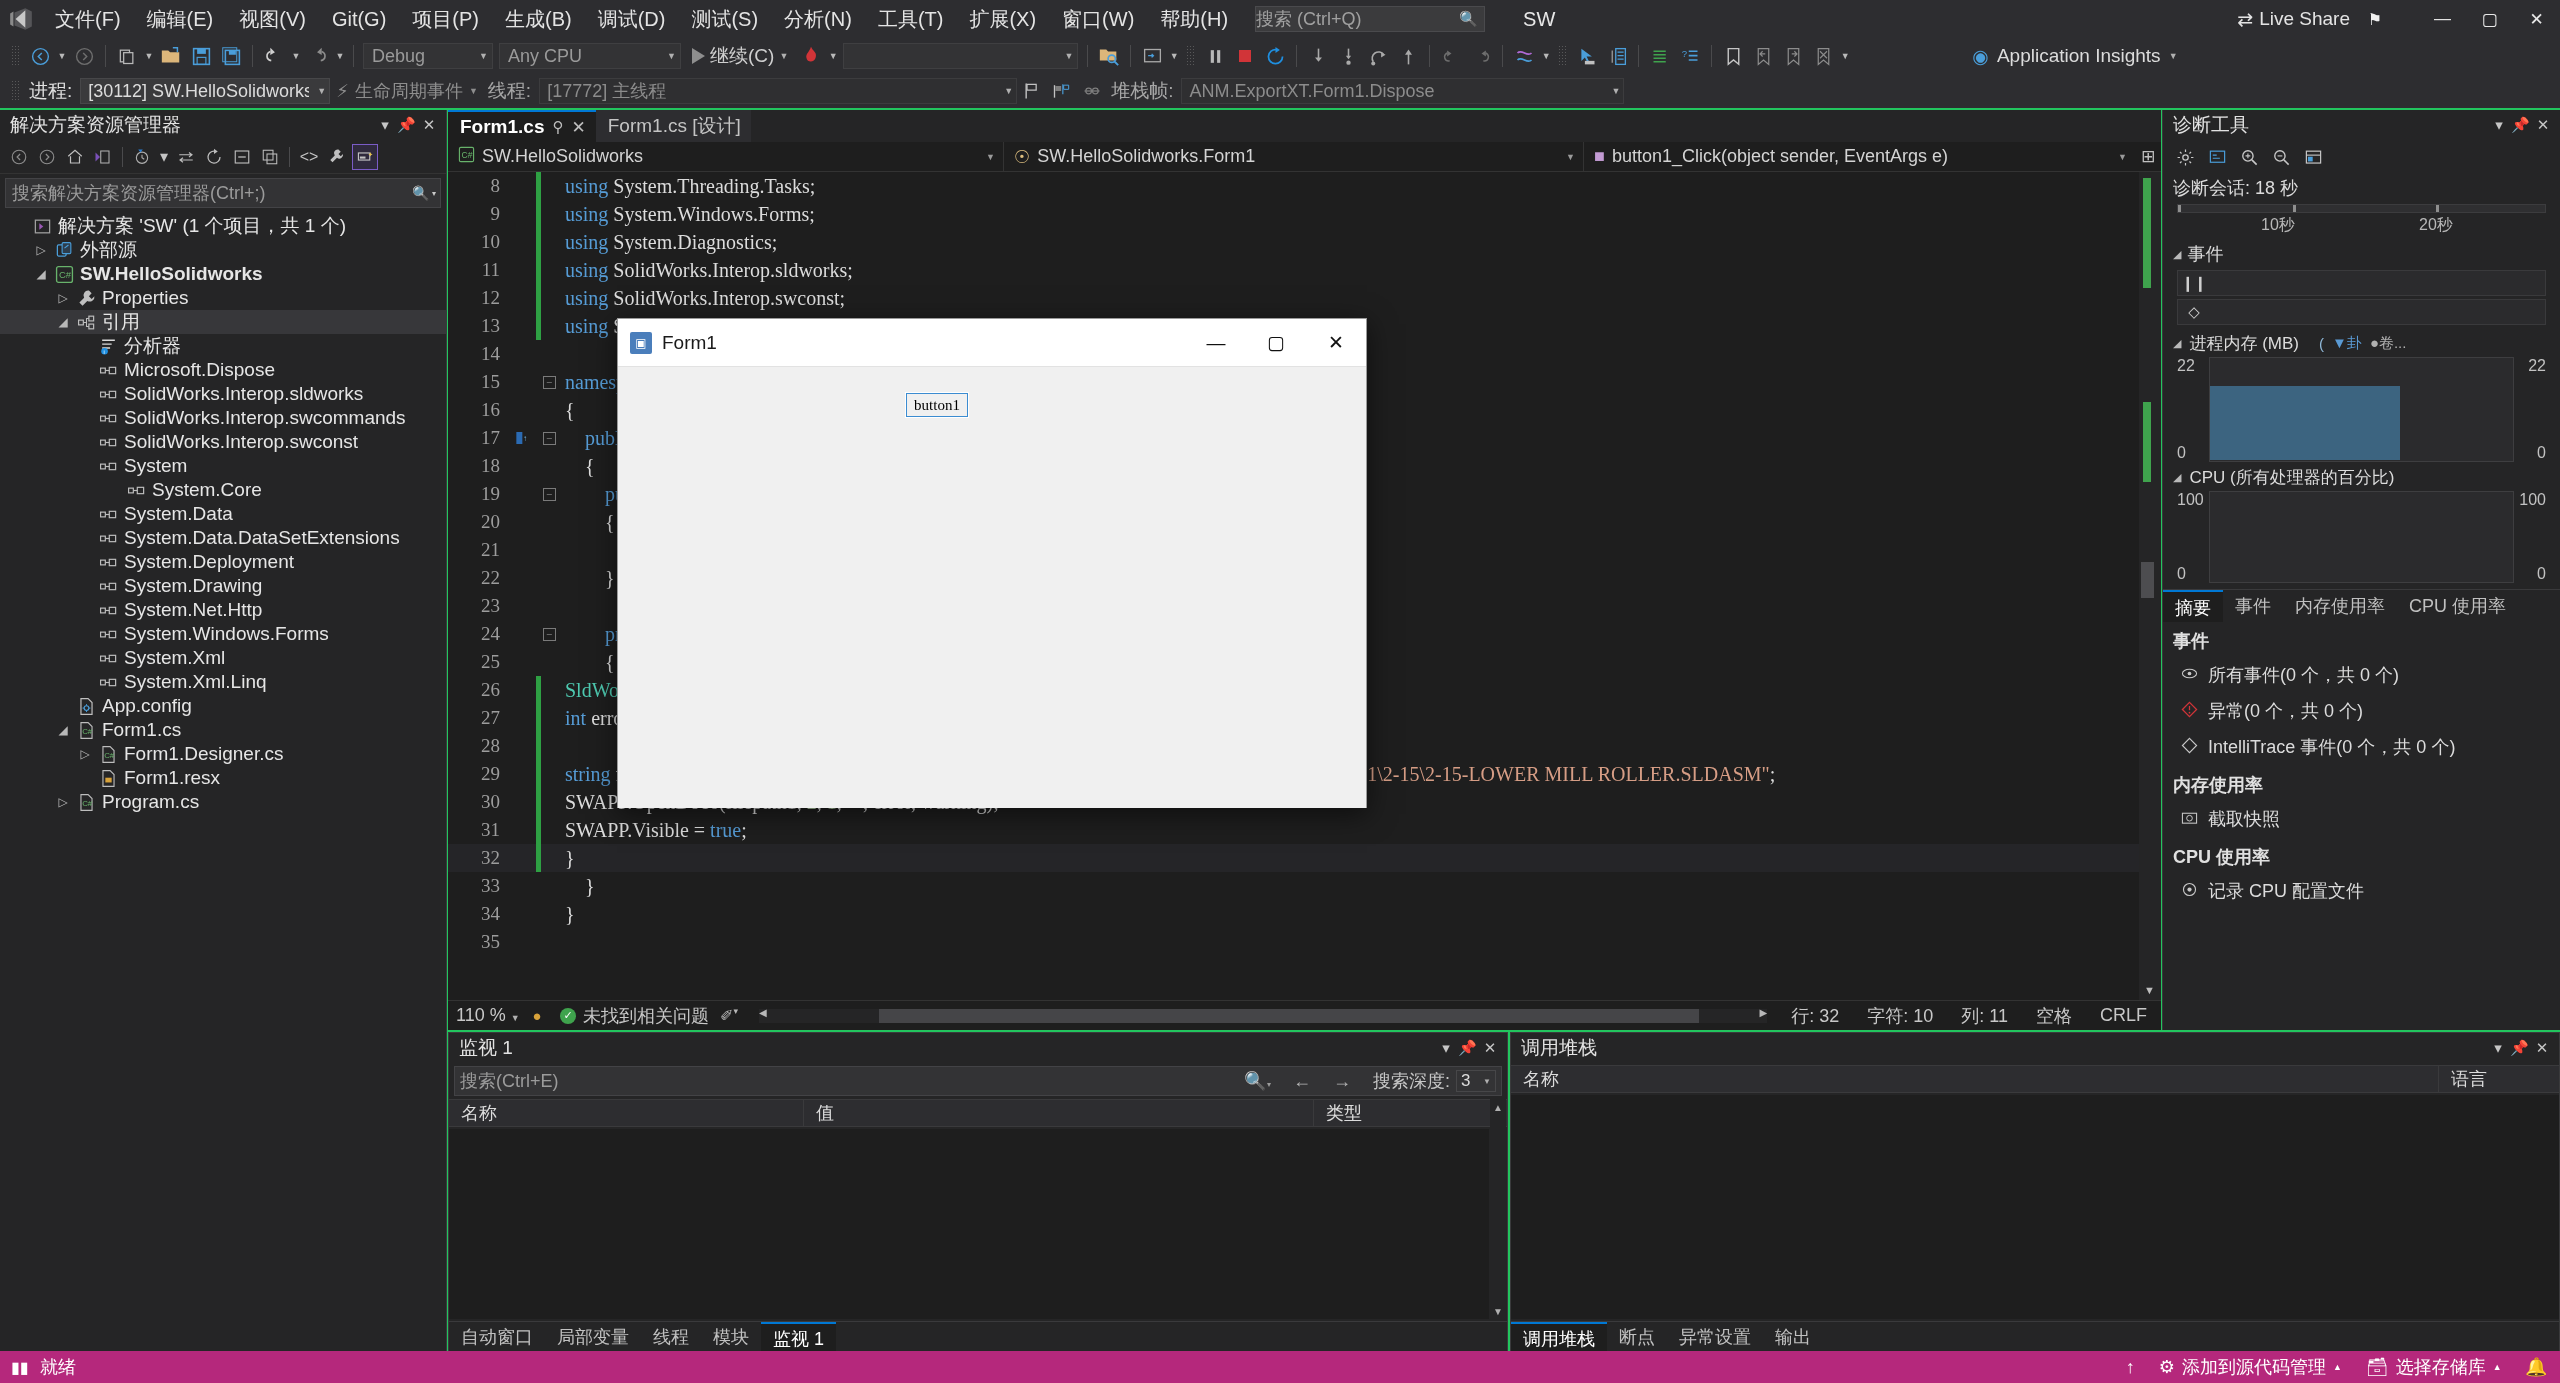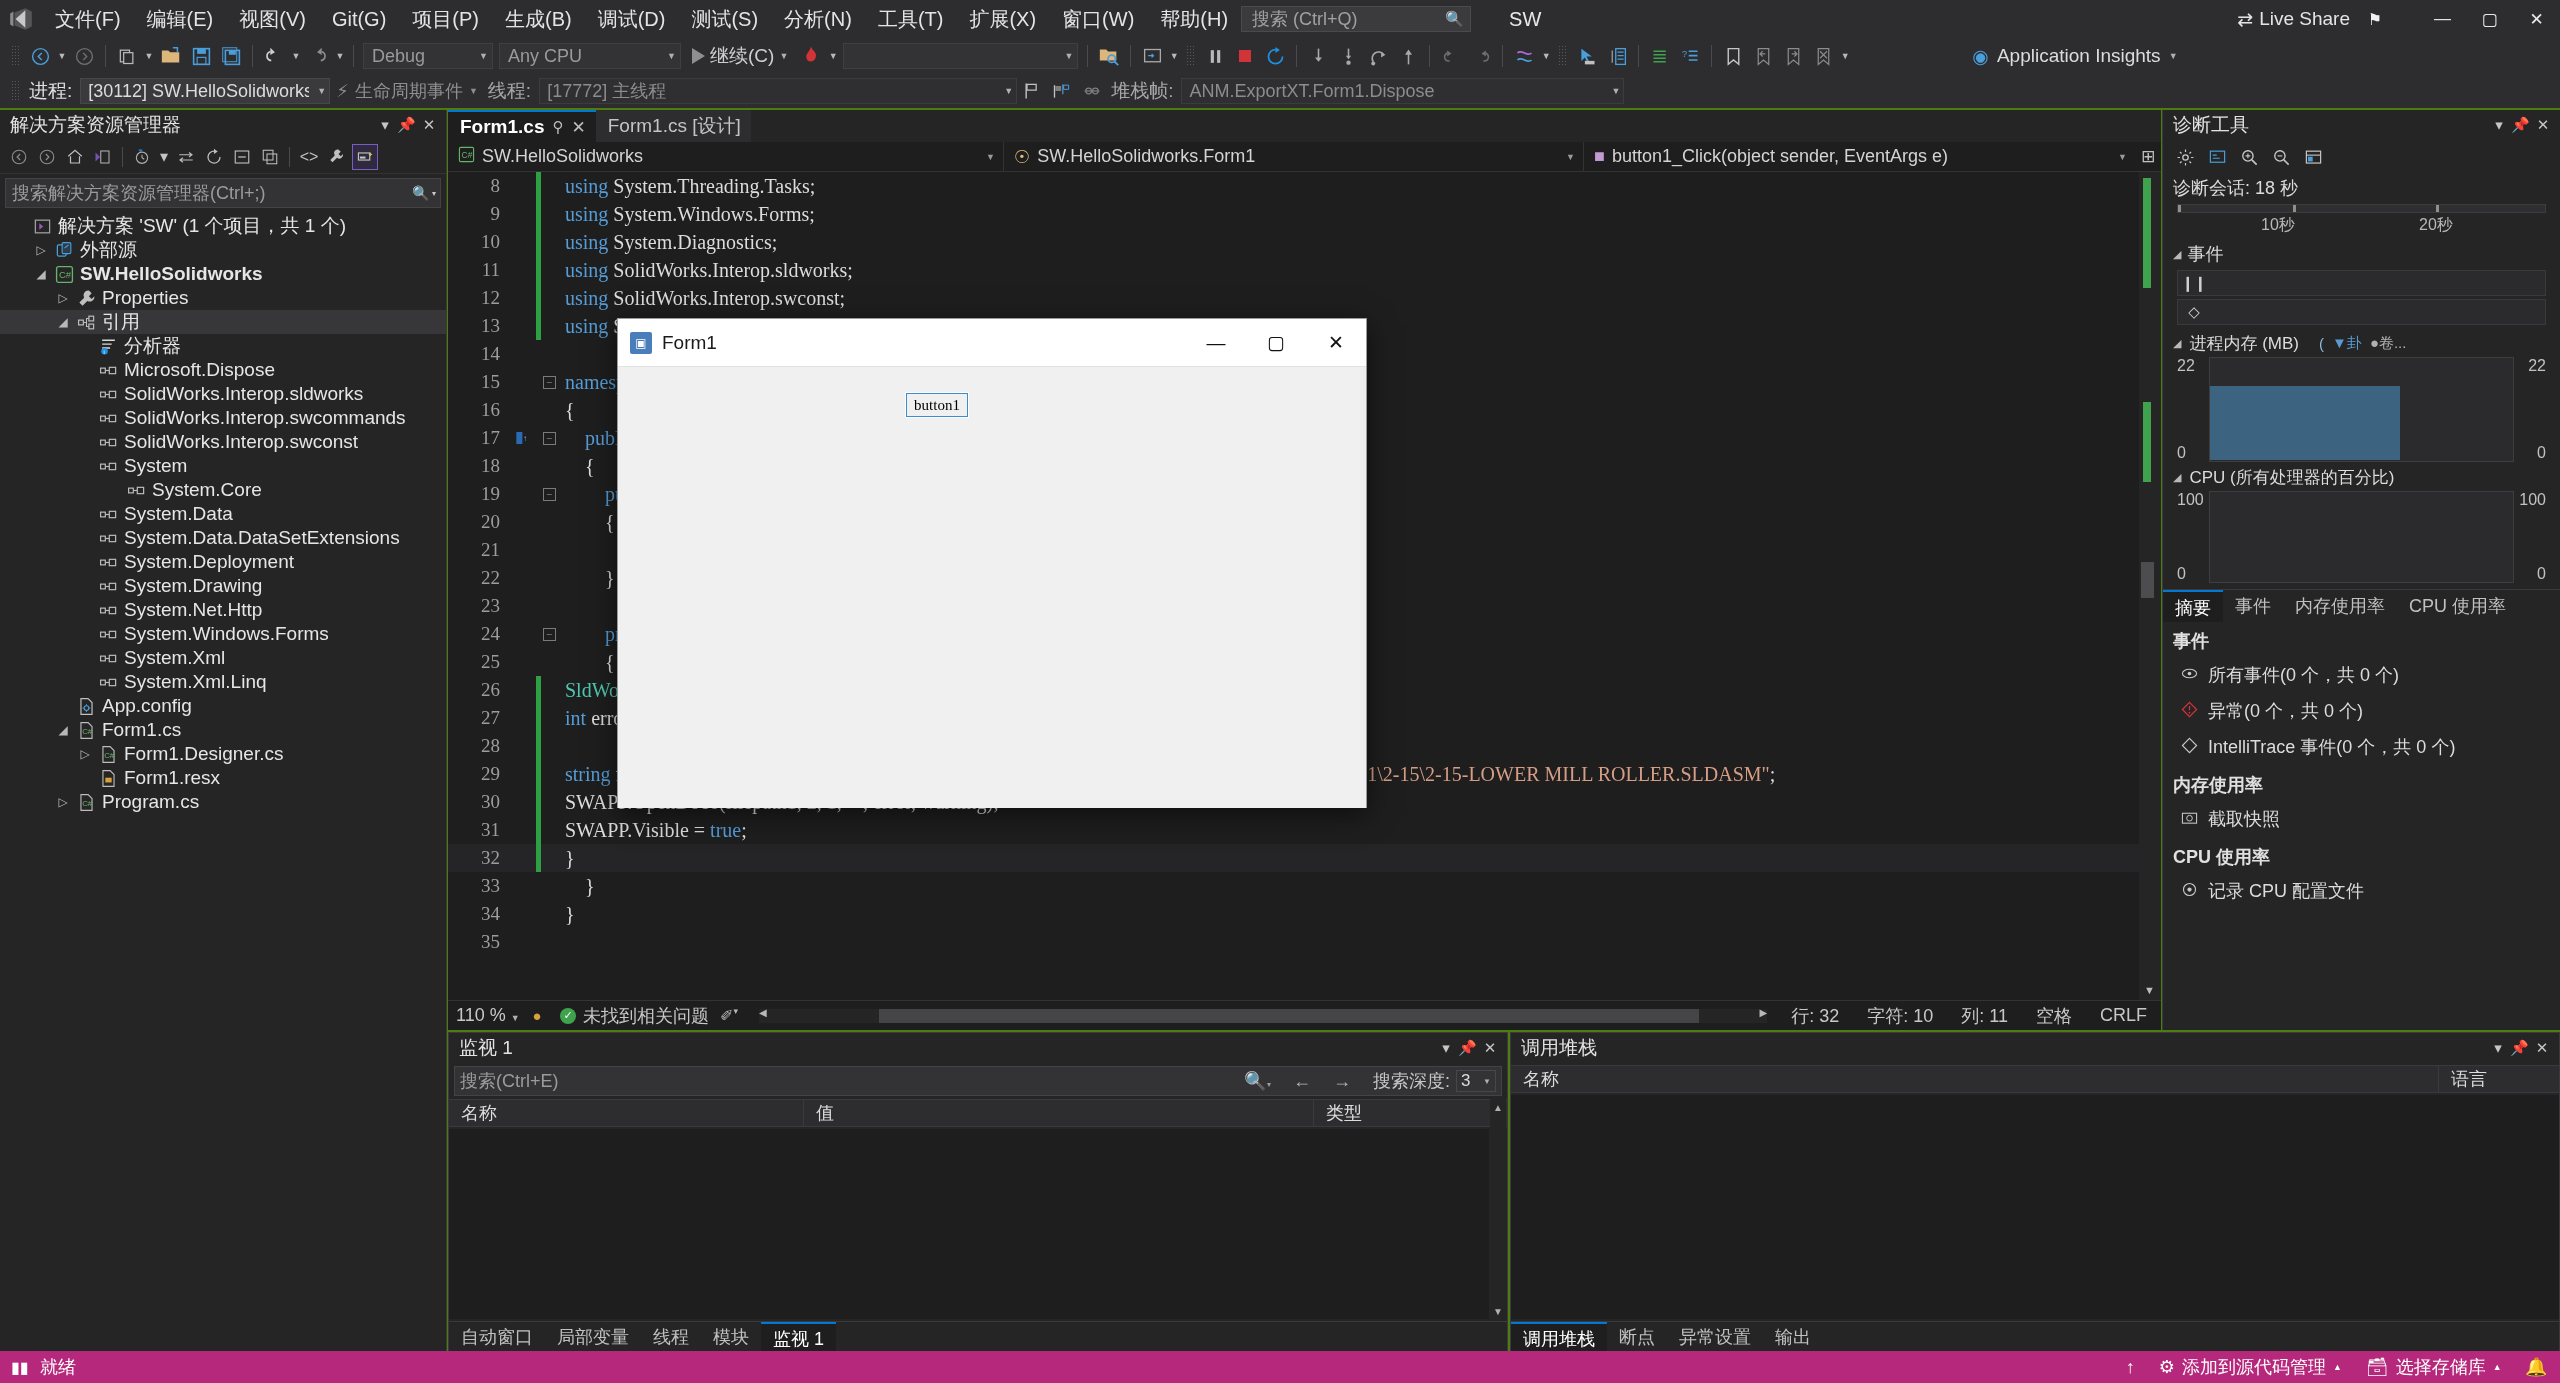--- a/index.html
+++ b/index.html
@@ -3,37 +3,37 @@
 <meta charset="utf-8">
 <style>
   * { box-sizing: border-box; margin:0; padding:0; }
   html,body {
     width:2560px; height:1383px;
     background:#1e1e1e;
     font-family:"Liberation Sans","DejaVu Sans",sans-serif;
     overflow:hidden;
     color:#f1f1f1;
   }
-  #app { position:relative; width:2560px; height:1383px; background:#4d7c0f; }
+  #app { position:relative; width:2560px; height:1383px; background:#22c55e; }
 
   
   .menubar {
     position:absolute; left:0; top:0; width:2560px; height:38px;
     background:#2d2d30; display:flex; align-items:center;
   }
   .vs-logo { width:42px; height:38px; display:flex; align-items:center; justify-content:center; }
   .vs-logo svg { display:block; }
   .menu-item {
     padding:0 13px; height:38px; line-height:38px; font-size:20px; color:#e4e4e4;
     white-space:nowrap; cursor:default;
   }
   .search-box {
-    width:230px; height:26px; background:#3b3b3d;
+    margin-left:14px; width:230px; height:26px; background:#3b3b3d;
     border:1px solid #4a4a4d; display:flex; align-items:center;
-    padding:0 10px; font-size:18px; color:#a0a0a0; position:relative;
+    padding:0 0; font-size:18px; color:#a0a0a0; position:relative;
   }
   .search-box .srch-ico { position:absolute; right:6px; font-size:15px; color:#cfcfcf; }
   .win-title { margin-left:38px; font-size:20px; color:#e8e8e8; font-weight:400; }
 
   .win-ctrls { position:absolute; right:0; top:0; height:38px; display:flex; align-items:center; }
   .win-btn { width:47px; height:38px; display:flex; align-items:center; justify-content:center;
             font-size:17px; color:#e8e8e8; }
 
   .tr-right { position:absolute; right:160px; top:38px; height:36px; display:flex; align-items:center; gap:10px; }
   .liveshare { font-size:19px; color:#e4e4e4; display:flex; align-items:center; gap:6px; }

